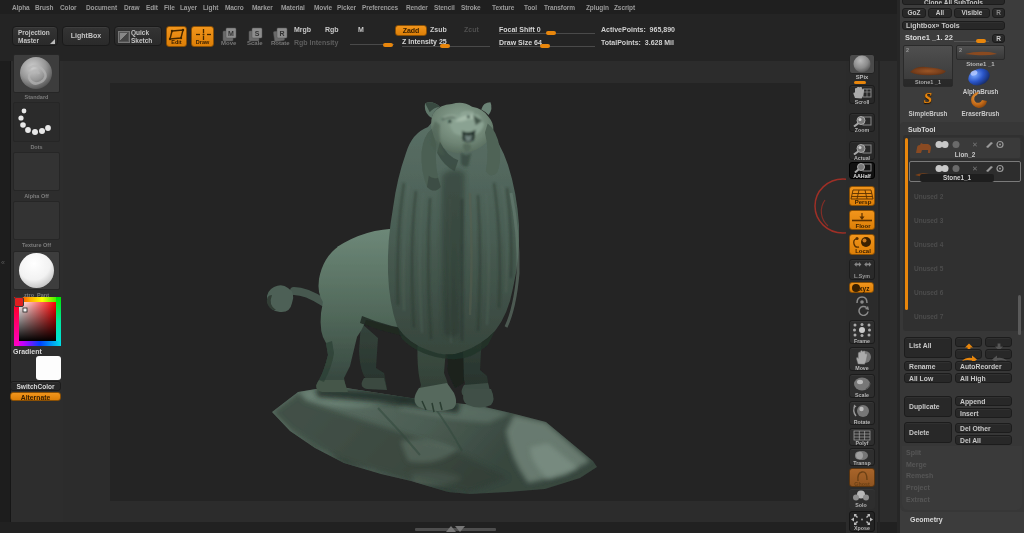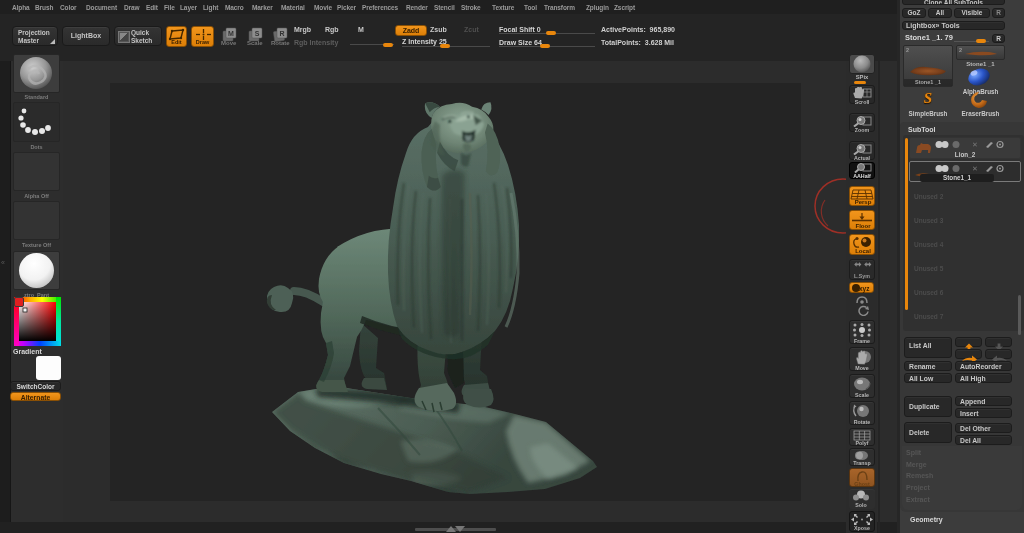--- a/index.html
+++ b/index.html
@@ -621,21 +621,21 @@
 <div class="ab" style="left:878px;top:61px;width:2px;height:472px;background:#242424"></div>
 <div class="ab" style="left:897px;top:0;width:127px;height:533px;background:#3c3c3c;border-left:3px solid #262626;box-sizing:border-box"></div>
 <div id="rightpanel">
 
 <div class="dbtn" style="left:902px;top:-10px;width:103px;height:15px;font-size:6.5px;color:#c8c8c8;text-align:center;line-height:23px;overflow:hidden">Clone All SubTools</div>
 <div class="dbtn" style="left:902px;top:8px;width:24px;height:9.5px;font-size:6.5px;text-align:center;line-height:8.5px">GoZ</div>
 <div class="dbtn" style="left:928px;top:8px;width:24px;height:9.5px;font-size:6.5px;text-align:center;line-height:8.5px">All</div>
 <div class="dbtn" style="left:954px;top:8px;width:36px;height:9.5px;font-size:6.5px;text-align:center;line-height:8.5px">Visible</div>
 <div class="dbtn" style="left:992px;top:8px;width:13px;height:9.5px;font-size:6.5px;color:#888;text-align:center;line-height:8.5px">R</div>
 <div class="dbtn" style="left:902px;top:20.5px;width:103px;height:9.5px;font-size:7px;text-align:left;line-height:8.5px;padding-left:3px">Lightbox» Tools</div>
-<div class="lbl" style="left:905px;top:33px;font-size:7.5px;color:#dcdcdc">Stone1 _1. 79</div>
+<div class="lbl" style="left:905px;top:33px;font-size:7.5px;color:#dcdcdc">Stone1 _1. 22</div>
 <div class="ab" style="left:954px;top:40.5px;width:35px;height:1px;background:#555"></div>
 <div class="ab" style="left:976px;top:38.5px;width:10px;height:4px;background:#e8860c;border-radius:2px"></div>
 <div class="dbtn" style="left:992px;top:33.5px;width:13px;height:9px;font-size:6.5px;text-align:center;line-height:8px">R</div>
 
 <div class="ab" style="left:903px;top:45px;width:50px;height:42px;background:linear-gradient(#4f4f4f,#383838);border:1px solid #2a2a2a;border-radius:2px;box-sizing:border-box">
  <div class="lbl" style="left:2px;top:1px;font-size:5.5px;color:#999">2</div>
  <svg width="48" height="40">
           <defs>
             <radialGradient id="rock1" cx="50%" cy="50%" r="60%">
               <stop offset="0%" stop-color="#9a5526"></stop>

